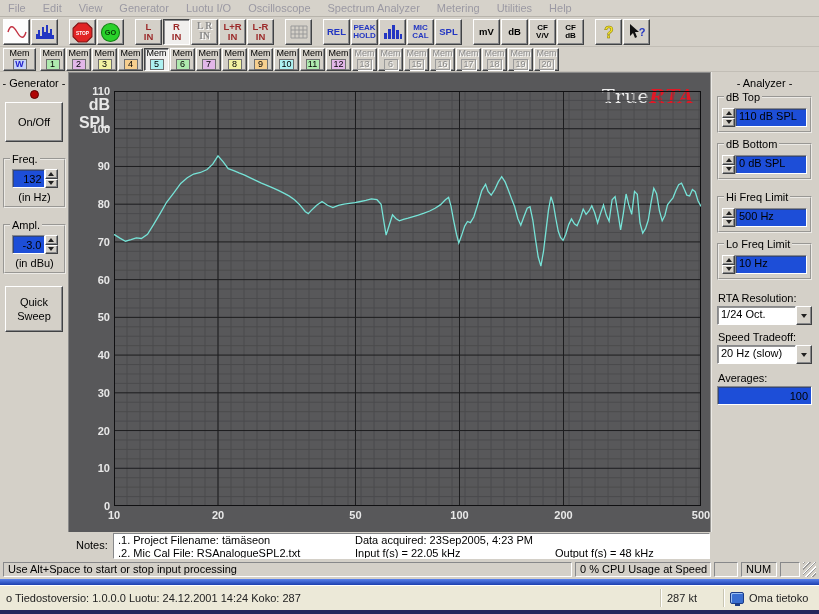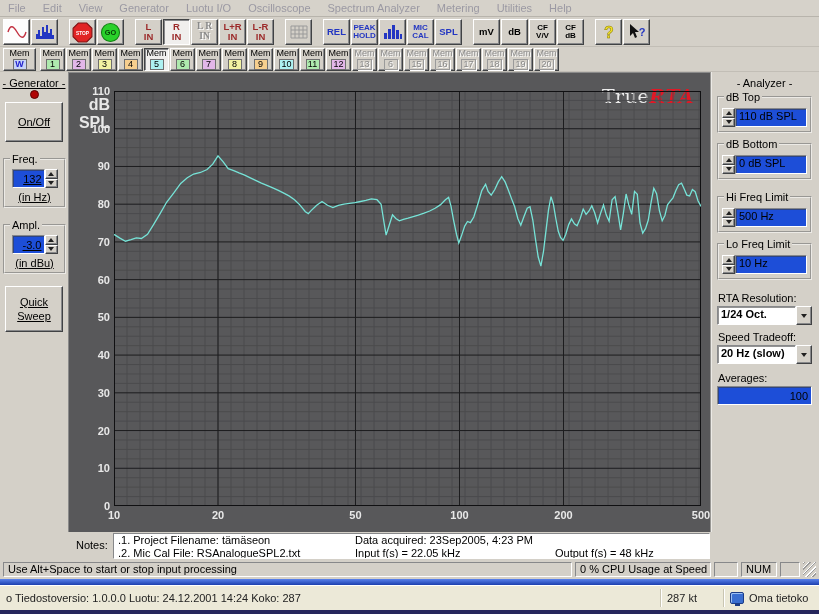--- a/index.html
+++ b/index.html
@@ -33,21 +33,21 @@
   .memrow{height:25px;display:flex;gap:1px;padding:1px 0 1px 3px;border-bottom:1px solid #c2beb6;}
   .mem{width:25px;height:23px;padding:0;font-size:9px;line-height:1;display:flex;flex-direction:column;align-items:center;justify-content:center;gap:1px;cursor:default;}
   .mem.wide{width:33px;margin-right:3px;}
   .mt{font-size:9px;}
   .badge{display:inline-block;min-width:14px;padding:0 1px;border:1px solid #6f6f6f;font-size:9px;text-align:center;background:#d4d0c8;}
   .mem.mdis{color:#8a8a8a;text-shadow:1px 1px 0 #fff;}
   .mem.mdis .badge{color:#8a8a8a;border-color:#9a9a9a;background:transparent;box-shadow:1px 1px 0 #fff;}
 
   
   .workspace{height:460px;display:flex;}
-  .leftpanel{width:68px;padding-top:5px;text-align:center;text-decoration:underline;}
+  .leftpanel{width:68px;padding-top:5px;text-align:center;}
   .panel-title{font-size:11px;margin-bottom:1px;}
   .led{width:9px;height:9px;border-radius:50%;background:#b00505;border:1px solid #5d0202;margin:1px auto 3px;}
   .onoff{display:block;width:58px;height:40px;margin:0 auto 16px;font-size:11px;}
   .grp{position:relative;margin:16px 2px 12px 3px;padding:9px 2px 3px;border:2px groove #eceae6;text-align:center;}
   .grp-label{position:absolute;top:-7px;left:5px;background:#d4d0c8;padding:0 2px;font-size:11px;}
   .spinrow{display:flex;justify-content:center;align-items:stretch;height:19px;}
   .num-input{width:33px;height:19px;font-size:11px;text-align:right;padding:0 2px;outline:none;}
   .spin{width:13px;display:flex;flex-direction:column;}
   .spb{flex:1;padding:0;display:flex;align-items:center;justify-content:center;}
   .tri-up{width:0;height:0;border-left:3px solid transparent;border-right:3px solid transparent;border-bottom:4px solid #202020;display:block;}
@@ -69,21 +69,21 @@
 
   
   .rightpanel{width:109px;padding:5px 7px 0 5px;border-left:2px groove #eceae6;}
   .rp-title{text-align:center;margin-bottom:7px;}
   .agrp{position:relative;border:2px groove #eceae6;padding:10px 3px 4px;margin-bottom:10px;}
   .agrp .grp-label{left:5px;}
   .arow{display:flex;height:19px;}
   .afield{flex:1;height:19px;font-size:11px;padding:1px 3px;white-space:nowrap;overflow:hidden;}
   .plain-label{margin:2px 0 2px 1px;}
   .combo{display:flex;height:19px;margin-bottom:6px;cursor:default;}
-  .cfield{flex:1;height:19px;font-size:11px;padding:1px 3px;background:#fff;border:1px solid;border-color:#87888a #fff #fff #87888a;box-shadow:inset 1px 1px 0 rgba(60,60,60,.55);white-space:nowrap;overflow:hidden;font-weight:bold;}
+  .cfield{flex:1;height:19px;font-size:11px;padding:1px 3px;background:#fff;border:1px solid;border-color:#87888a #fff #fff #87888a;box-shadow:inset 1px 1px 0 rgba(60,60,60,.55);white-space:nowrap;overflow:hidden;}
   .dbtn{width:16px;padding:0;display:flex;align-items:center;justify-content:center;}
   .avg-input{width:100%;height:19px;font-size:11px;text-align:right;padding:0 3px;outline:none;}
 
   
   .notesrow{height:28px;position:relative;background:#d4d0c8;}
   .noteslabel{position:absolute;left:76px;top:7px;}
   .notesbox{position:absolute;left:113px;top:1px;width:597px;height:26px;background:#fff;border:1px solid;border-color:#87888a #fff #fff #87888a;padding:0 4px;font-size:11px;line-height:13px;overflow:hidden;}
   .nline{display:flex;white-space:nowrap;}
   .nc1{width:237px;}
   .nc2{width:200px;}

